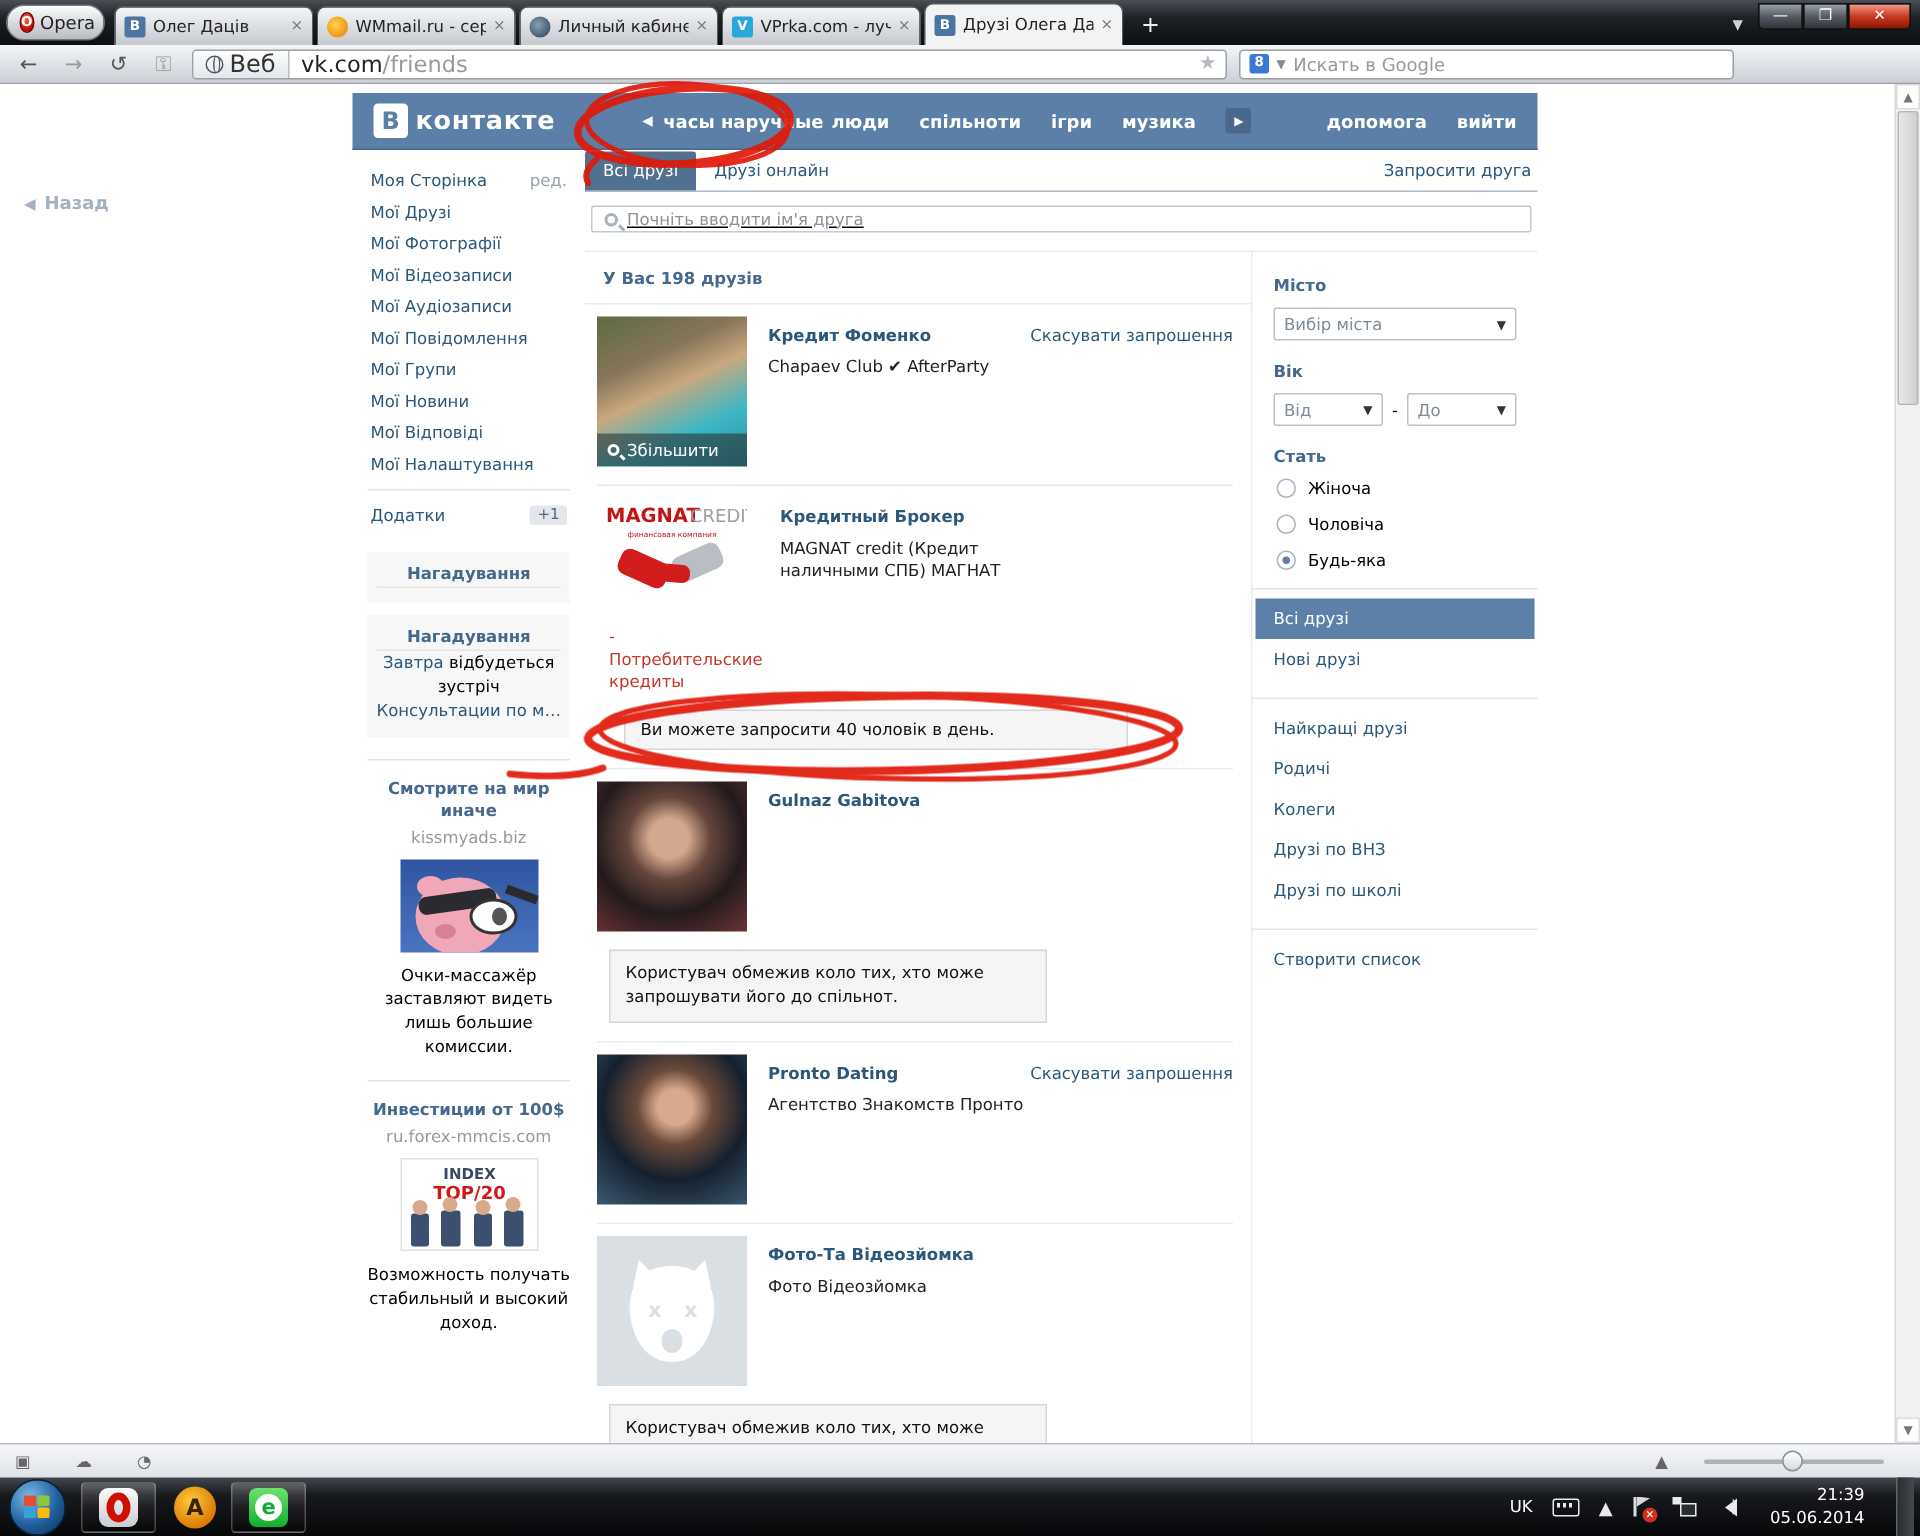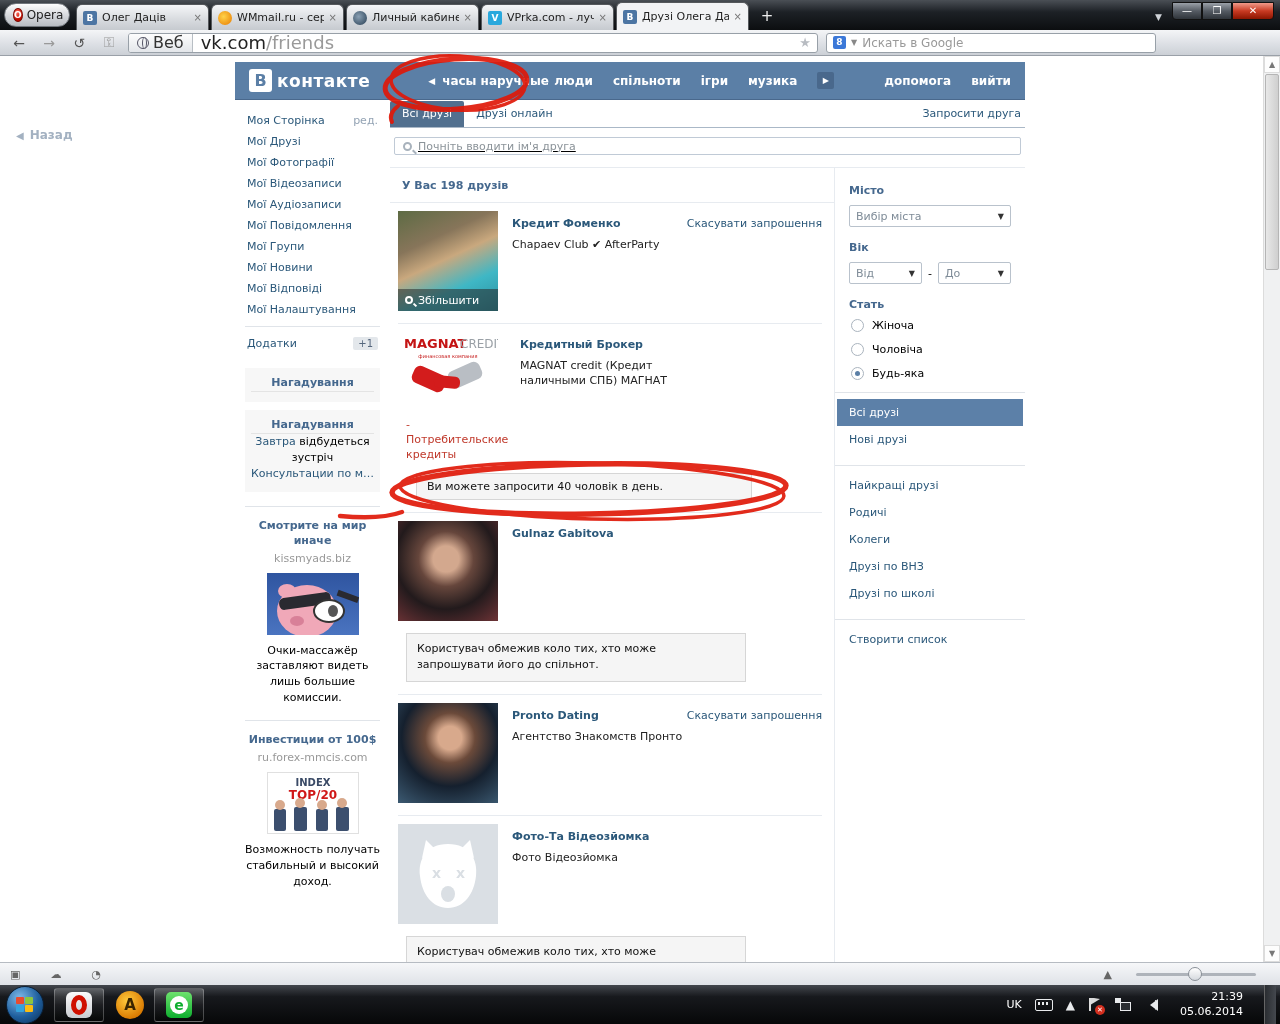--- a/index.html
+++ b/index.html
@@ -54,21 +54,21 @@
   .navarrow { color:#555; font-size:14px; width:22px; text-align:center; }
   .navarrow.dim { color:#999; }
   .urlfield {
     flex:1; max-width:690px; height:20px; background:#fff; border:1px solid #98a0a8; border-radius:3px;
     display:flex; align-items:center; overflow:hidden;
   }
   .webbtn { height:100%; background:linear-gradient(#fdfdfd,#e3e6ea); border-right:1px solid #b8bec4;
     display:flex; align-items:center; gap:4px; padding:0 8px; color:#333; font-size:16px;}
   .globe { width:12px; height:12px; border:1px solid #556; border-radius:50%; position:relative; }
   .globe:before{ content:""; position:absolute; left:4px; top:-1px; width:3px; height:12px; border-left:1px solid #556; border-right:1px solid #556; border-radius:50%;}
-  .urltext { padding:0 8px; font-size:18px; color:#222; flex:1; }
+  .urltext { padding:0 8px; font-size:15px; color:#222; flex:1; }
   .urltext .sec { color:#999; }
   .star { color:#b8bcc2; font-size:13px; padding-right:6px; }
   .searchfield {
     width:330px; height:20px; background:#fff; border:1px solid #98a0a8; border-radius:3px;
     display:flex; align-items:center; gap:5px; padding:0 6px;
   }
   .gicon { width:13px; height:13px; background:#3b78d8; border-radius:2px; color:#fff; font-size:9px; font-weight:bold; text-align:center; line-height:13px; }
   .searchfield .dd { color:#888; font-size:8px; }
   .searchfield .ph { color:#999; font-size:12px; }
   
@@ -127,21 +127,21 @@
   .finfo { padding:6px 0 0 14px; flex:1; }
   .fname { color:#2b587a; font-weight:bold; }
   .fstatus { margin-top:7px; line-height:1.4; color:#222; max-width:190px; }
   .faction { color:#2b587a; white-space:nowrap; padding-top:6px; }
   .fdivider { border-bottom:1px solid #e7ebf0; margin-top:12px; }
   .zoom-overlay { position:absolute; left:0; bottom:0; right:0; height:22px;
     background:rgba(40,40,40,0.55); color:#fff; display:flex; align-items:center; gap:5px; padding:0 7px; font-size:11px; }
   .zoomlens { width:8px; height:8px; border:2px solid #fff; border-radius:50%; position:relative; }
   .zoomlens:after { content:""; position:absolute; left:6px; top:6px; width:4px; height:2px; background:#fff; transform:rotate(45deg);}
   .limit-box { margin:10px 0 2px 18px; width:336px; background:#f5f5f5; border:1px solid #d6d6d6; padding:6px 10px; color:#111; }
-  .restrict-box { margin:12px 0 2px 8px; width:340px; background:#f5f5f5; border:1px solid #d6d6d6; padding:7px 10px; line-height:1.5; color:#111; }
+  .restrict-box { margin:12px 0 2px 8px; width:292px; background:#f5f5f5; border:1px solid #d6d6d6; padding:7px 10px; line-height:1.5; color:#111; }
   .avatar-caption { color:#c0392b; margin:6px 0 0 8px; width:100px; line-height:1.35; }
   
   #filters-col { flex:1; border-left:1px solid #e7ebf0; padding:12px 14px 0 14px; }
   .flabel { color:#45688e; font-weight:bold; margin:4px 0 8px; }
   .fselect { height:22px; border:1px solid #b9c2cc; background:#fff; border-radius:2px;
     display:flex; align-items:center; padding:0 6px; color:#7f8c98; margin-bottom:14px; }
   .fselect .dd { margin-left:auto; color:#333; font-size:8px; }
   .age-row { display:flex; align-items:center; gap:6px; margin-bottom:14px; }
   .age-row .fselect { flex:1; margin:0; }
   .radio-row { display:flex; align-items:center; gap:8px; margin:0 0 11px 2px; }

